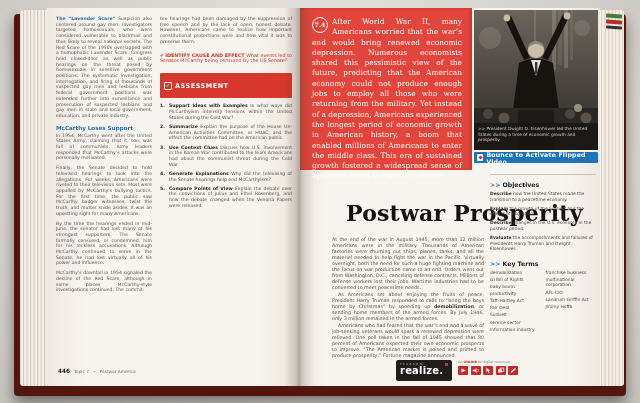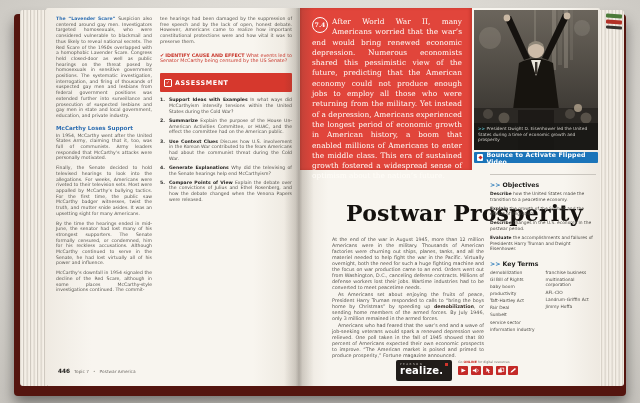--- a/index.html
+++ b/index.html
@@ -21,21 +21,21 @@
     background:linear-gradient(90deg,rgba(60,50,40,0) 0%,rgba(60,50,40,.18) 38%,rgba(40,32,26,.30) 50%,rgba(60,50,40,.16) 62%,rgba(60,50,40,0) 100%);}
   
   .colA{position:absolute;left:10px;top:8px;width:96px;}
   .colB{position:absolute;left:114px;top:8px;width:132px;}
   .body-txt{font-size:4.6px;line-height:5.7px;color:#57554f;text-align:justify;margin:0 0 4px 0;}
   .lead-blue{color:#2f6fb2;font-weight:bold;}
   .h-blue{font-size:5.6px;font-weight:bold;color:#2f6fb2;margin:6px 0 2px 0;}
   .check-q{font-size:4.8px;line-height:5.9px;color:#c9372c;text-align:justify;margin:8px 0 9px 0;}
   .check-q b{text-transform:uppercase;}
   .check-glyph{font-size:5px;margin-right:1px;}
-  .as-bar{display:flex;align-items:center;gap:3px;background:#d6382d;height:19px;padding-left:4px;border-radius:1px;margin-bottom:5px;}
+  .as-bar{display:flex;align-items:center;gap:3px;background:#d6382d;height:25px;padding-left:4px;border-radius:1px;margin-bottom:5px;}
   .as-bar .ic{width:6px;height:6px;border:1px solid #fff;border-radius:1px;color:#fff;font-size:4.6px;line-height:5.5px;text-align:center;}
   .as-bar .lbl{color:#fff;font-weight:bold;font-size:6.4px;letter-spacing:.6px;}
   .as-item{display:flex;gap:3px;margin-bottom:3.5px;}
   .as-num{flex:0 0 6px;font-size:4.6px;line-height:5.7px;font-weight:bold;color:#2b2a28;}
   .as-item p{margin:0;font-size:4.6px;line-height:5.7px;color:#55534e;text-align:justify;}
   .as-item b{color:#2b2a28;}
   .pg-footer{position:absolute;left:12px;top:360px;display:flex;align-items:baseline;gap:4px;}
   .pg-num{font-size:5.8px;font-weight:bold;color:#23221f;}
   .pg-meta{font-size:4.3px;color:#6e6b66;}
   .pg-sep{font-size:4.3px;color:#9b988f;}

